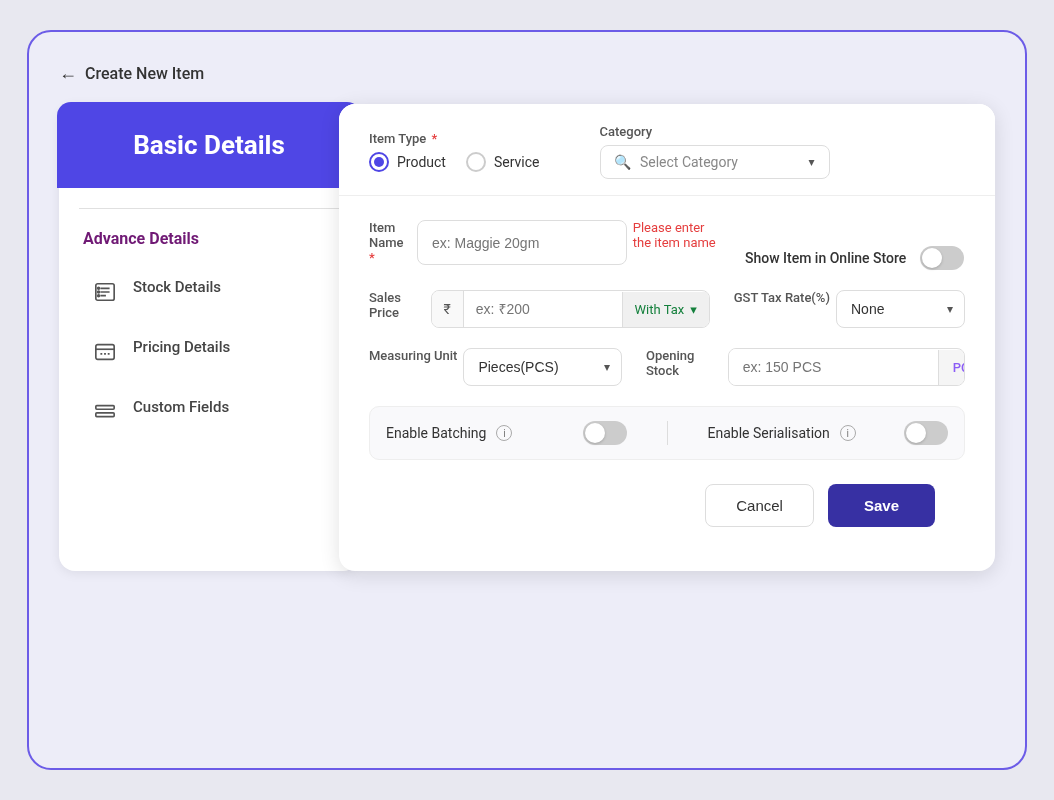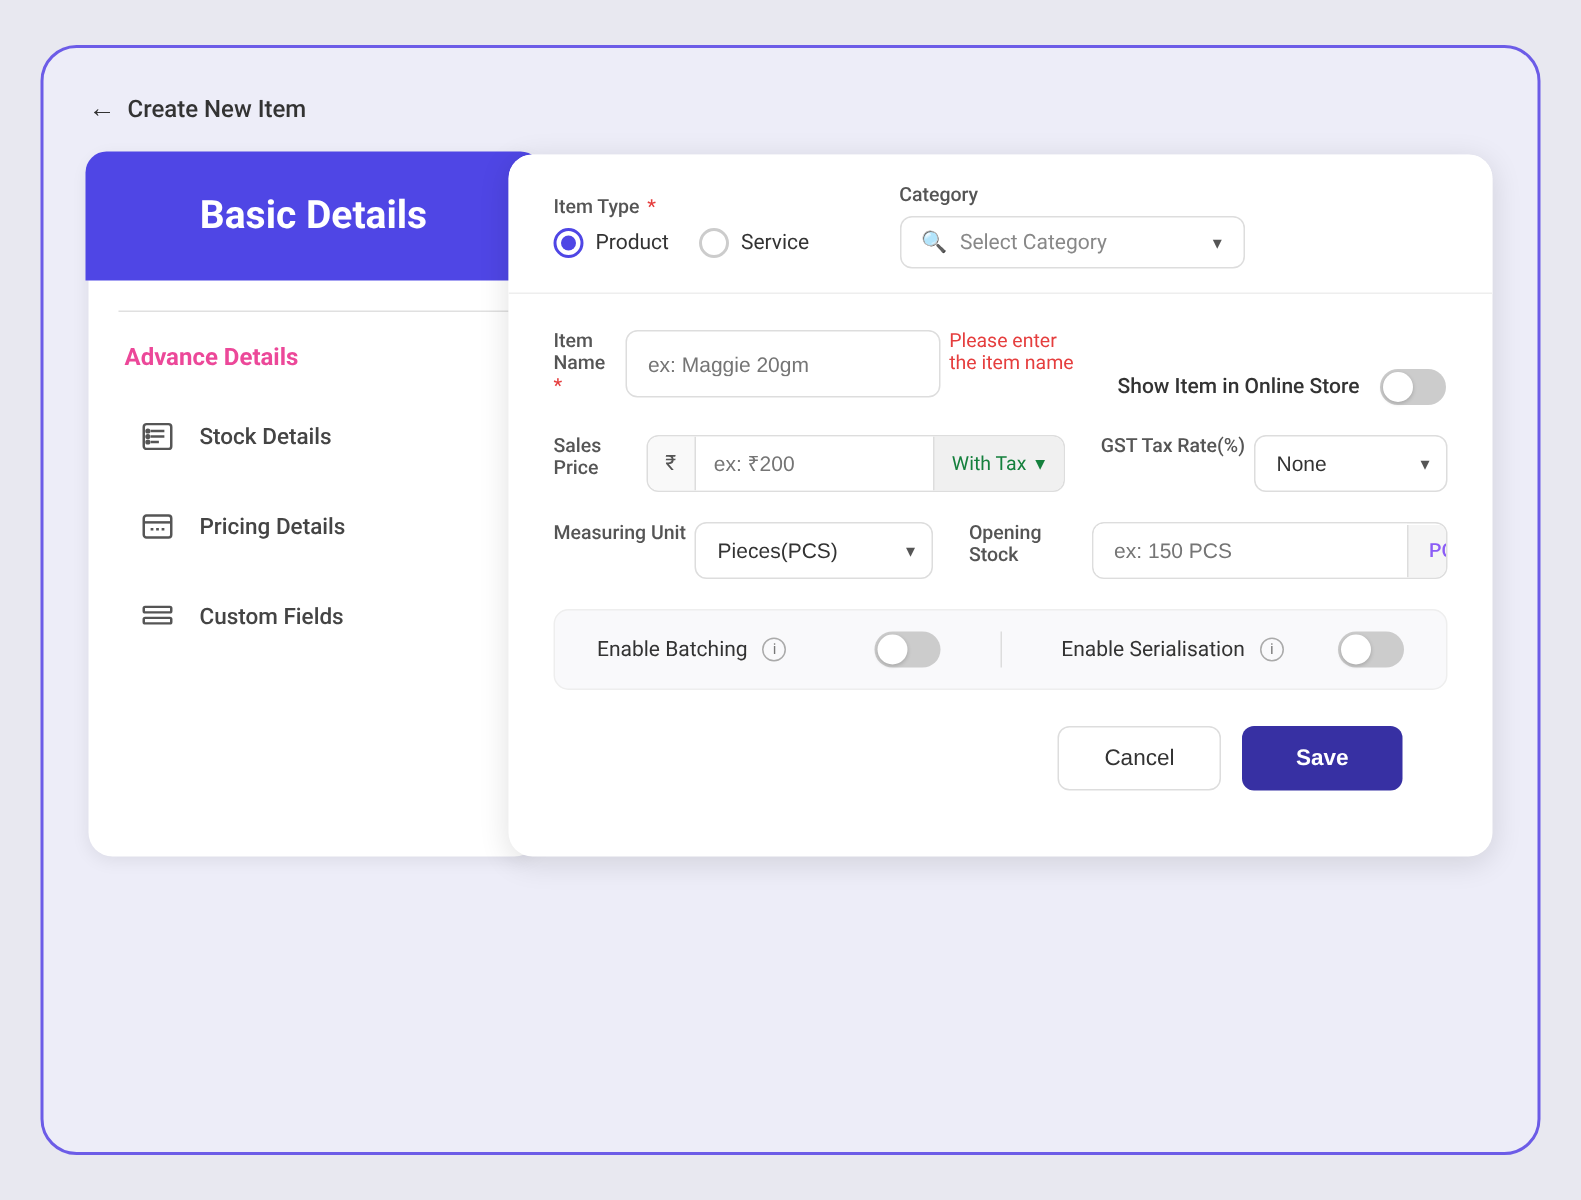--- a/index.html
+++ b/index.html
@@ -78,34 +78,34 @@
     .sidebar-divider {
       border: none;
       border-top: 1px solid #e0e0e0;
       margin: 20px 20px;
     }
 
     .advance-details-label {
       padding: 0 24px 16px 24px;
       font-size: 16px;
       font-weight: 700;
-      color: #ec4899;
+      color: #701a75;
     }
 
     .sidebar-menu {
       list-style: none;
       padding: 0 16px;
       display: flex;
       flex-direction: column;
       gap: 4px;
     }
 
     .sidebar-menu-item {
       display: flex;
-      align-items: center;
+      align-items: flex-start;
       gap: 14px;
       padding: 14px 16px;
       border-radius: 10px;
       cursor: pointer;
       color: #444;
       font-size: 15px;
       font-weight: 500;
     }
 
     .menu-icon {
@@ -400,21 +400,21 @@
       font-size: 13px;
       color: #8b5cf6;
       font-weight: 500;
     }
 
     
     .batching-row {
       display: flex;
       background: #f9f9fb;
       border-radius: 10px;
-      padding: 14px 28px;
+      padding: 14px 16px;
       gap: 30px;
       margin-bottom: 24px;
       border: 1px solid #eee;
     }
 
     .batch-item {
       display: flex;
       align-items: center;
       gap: 10px;
       flex: 1;

